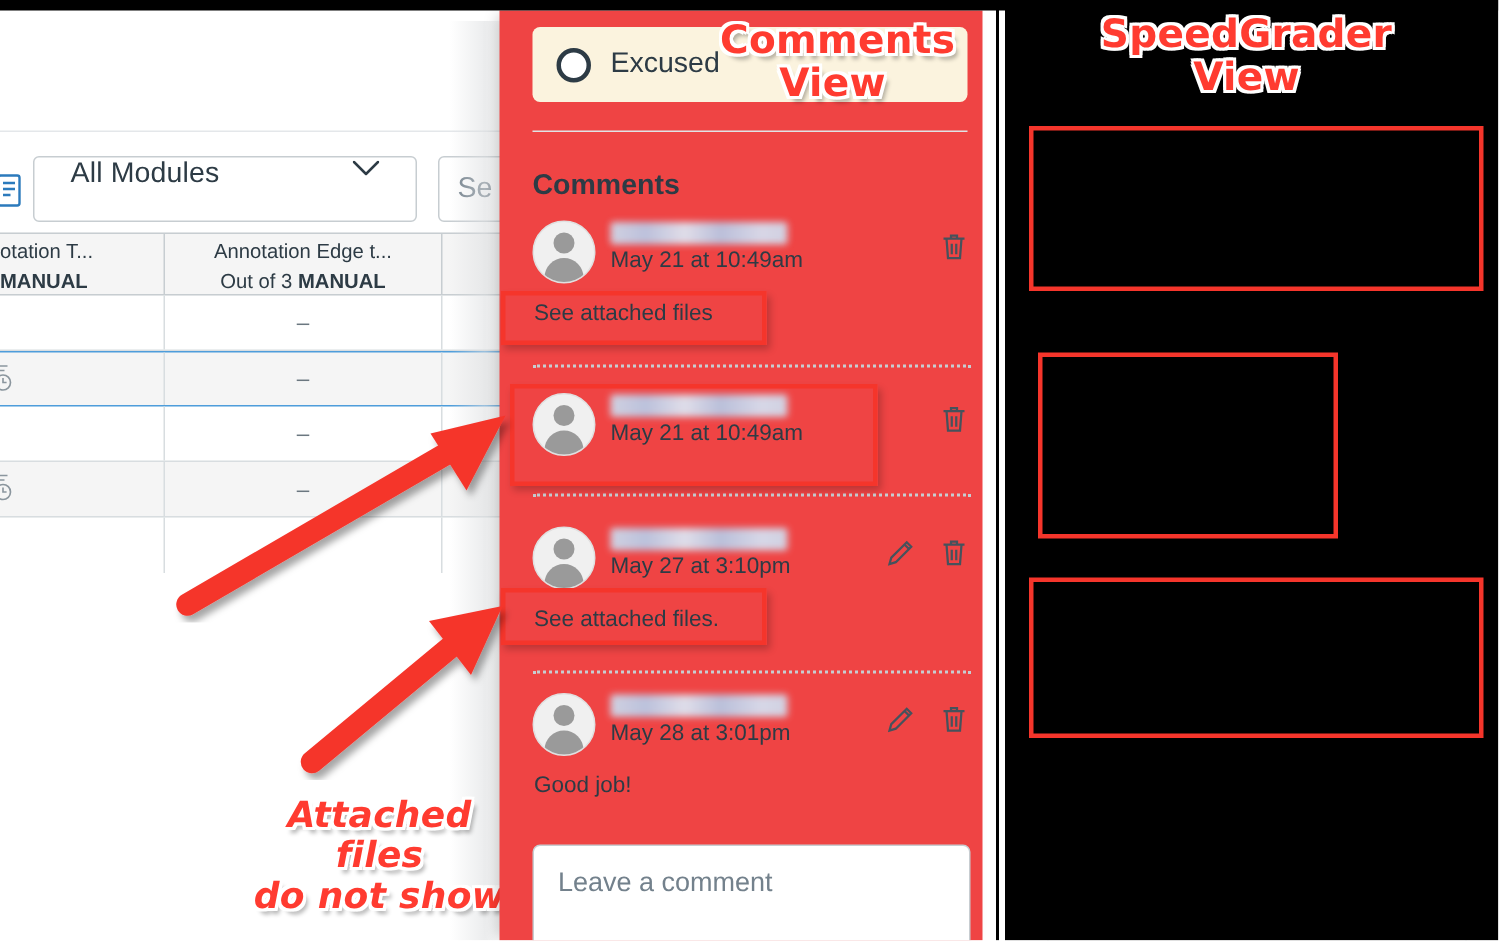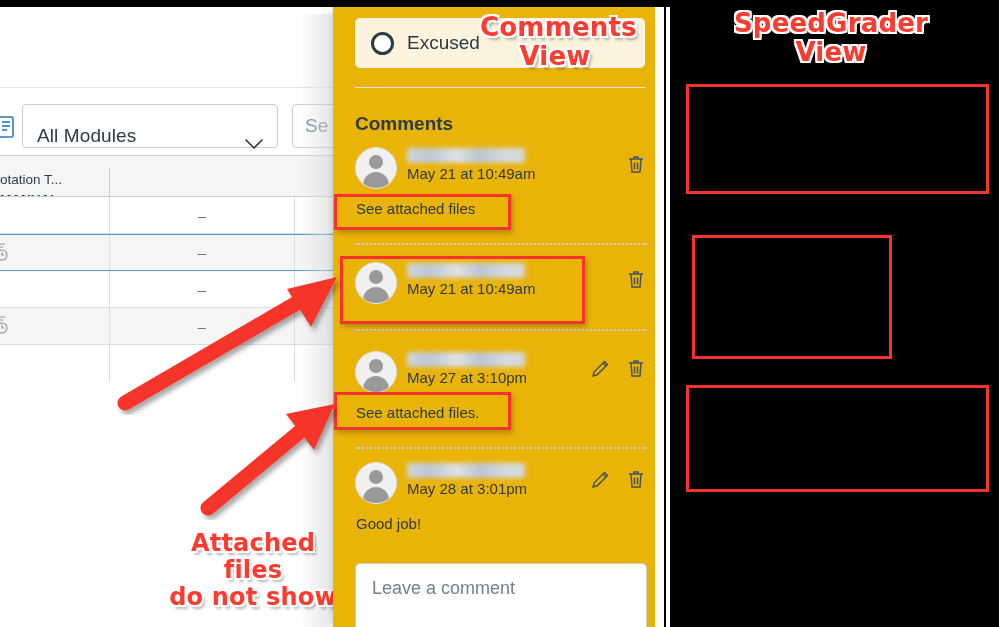--- a/index.html
+++ b/index.html
@@ -18,35 +18,35 @@
 
   
   .left-region { position:absolute; left:0; top:7px; width:340px; height:620px; background:#fff; overflow:hidden; }
   .toolbar-divider { position:absolute; left:0; top:80px; width:340px; height:1px; background:#e4e7ea; }
 
   .modules-row { position:absolute; left:0; top:97px; width:340px; height:46px; }
   .mod-icon { position:absolute; left:-4px; top:12px; width:20px; height:22px; color:#2b7abc; }
   .mod-select {
     position:absolute; left:22px; top:0; width:256px; height:44px;
     border:1px solid #c7cdd1; border-radius:4px; background:#fff;
-    display:flex; align-items:flex-end; padding:0 14px;
+    display:flex; align-items:flex-start; padding:0 24px;
   }
   .mod-select .lbl { font-size:19px; color:#2d3b45; letter-spacing:.1px; }
   .mod-select .chev { margin-left:auto; width:18px; height:11px; color:#2d3b45; }
   .search-box {
     position:absolute; left:292px; top:0; width:90px; height:44px;
     border:1px solid #c7cdd1; border-radius:4px; background:#fff;
     display:flex; align-items:center; padding:0 12px; overflow:hidden;
   }
   .search-box .lbl { font-size:19px; color:#73818c; white-space:nowrap; }
 
   
   .gtable { position:absolute; left:0; top:148px; width:340px; }
   .ghead { display:flex; height:42px; background:#f5f5f5; border-bottom:1px solid #c7cdd1; border-top:1px solid #c7cdd1;}
-  .gh-cell { padding-top:2px; text-align:center; border-right:1px solid #c7cdd1; font-size:13.5px; color:#2d3b45; line-height:1.45; overflow:hidden; white-space:nowrap;margin-top:12px; }
+  .gh-cell { padding-top:2px; text-align:center; border-right:1px solid #c7cdd1; font-size:13.5px; color:#2d3b45; line-height:1.45; overflow:hidden; white-space:nowrap; }
   .gh-cell.c1 { width:110px; text-align:left; padding-left:0; }
   .gh-cell.c2 { width:185px; }
   .gh-cell.c3 { width:45px; border-right:none; }
   .gh-cell b { font-weight:bold; }
   .grow { display:flex; height:37px; border-bottom:1px solid #d8dde0; }
   .grow.alt { background:#f5f5f5; }
   .grow.sel { border-bottom:1px solid #4e9ddb; border-top:1px solid #4e9ddb; }
   .gc { border-right:1px solid #d8dde0; position:relative; font-size:14px; color:#2d3b45; }
   .gc.c1 { width:110px; }
   .gc.c2 { width:185px; display:flex; align-items:center; justify-content:center; }
@@ -64,31 +64,31 @@
     position:absolute; color:#ff3b30; font-weight:bold;
     font-family:"DejaVu Sans", sans-serif;
     text-align:center; line-height:1.12; letter-spacing:.2px;
     text-shadow:
       -2px -2px 0 #fff, 2px -2px 0 #fff, -2px 2px 0 #fff, 2px 2px 0 #fff,
       -2px 0 0 #fff, 2px 0 0 #fff, 0 -2px 0 #fff, 0 2px 0 #fff,
       3px 4px 3px rgba(0,0,0,.30);
     white-space:pre-line;
   }
   #anno-media { left:14px; top:418px; width:132px; font-size:24px; }
-  #anno-attached { left:168px; top:530px; width:170px; font-size:24px; }
+  #anno-attached { left:168px; top:530px; width:170px; font-size:24px;font-style:italic; }
   #anno-gradebook { left:480px; top:13px; width:150px; font-size:26px; z-index:30; }
   #anno-speedgrader { left:706px; top:9px; width:250px; font-size:26px; z-index:45; text-align:center;}
 
   
   .arrow { position:absolute; pointer-events:none; }
 
   
   .tray {
     position:absolute; left:333px; top:7px; width:322px; height:620px;
-    background:#eab308; box-shadow:-4px 0 9px -3px rgba(0,0,0,.22);
+    background:#ef4444; box-shadow:-4px 0 9px -3px rgba(0,0,0,.22);
     z-index:10; overflow:hidden;
   }
   .excused-box {
     position:absolute; left:22px; top:11px; width:290px; height:50px;
     background:#fbf3de; border-radius:5px; display:flex; align-items:center; padding-left:16px;
   }
   .radio-o { width:23px; height:23px; border:3px solid #2d3b45; border-radius:50%; background:#fff; }
   .excused-lbl { margin-left:13px; font-size:19px; color:#2d3b45; }
   .tray-hr { position:absolute; left:22px; top:80px; width:290px; height:1px; background:#e0e3e5; }
   .comments-title { position:absolute; left:22px; top:106px; font-size:19px; font-weight:bold; color:#2d3b45; }
@@ -185,20 +185,24 @@
         <span class="lbl">Se</span>
       </div>
     </div>
 
     <div class="gtable">
       <div class="ghead">
         <div class="gh-cell c1">
           <div>otation T...</div>
           <div><b>MANUAL</b></div>
         </div>
+        <div class="gh-cell c2">
+          <div>Annotation Edge t...</div>
+          <div><span>Out of 3 </span><b>MANUAL</b></div>
+        </div>
         <div class="gh-cell c3"></div>
       </div>
 
       <div class="grow">
         <div class="gc c1"></div>
         <div class="gc c2">
             <span class="dash">–</span>
           </div>
         <div class="gc c3"></div>
       </div>

